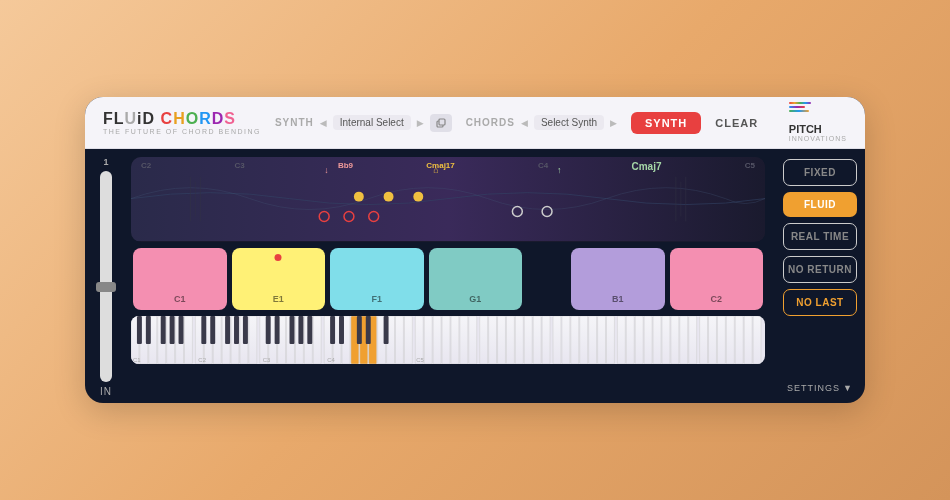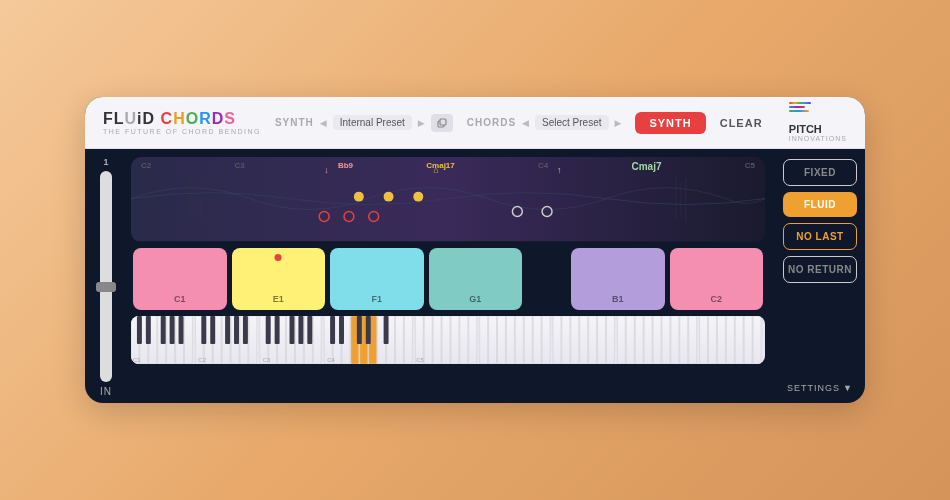--- a/index.html
+++ b/index.html
@@ -313,36 +313,36 @@
       <div class="logo-fluid">
         <span class="fluid">FL</span><span style="color:#aaa">U</span><span class="fluid">i</span><span class="fluid">D</span>&nbsp;<span class="c">C</span><span class="h">H</span><span class="o">O</span><span class="r">R</span><span class="d">D</span><span class="s">S</span>
       </div>
       <div class="logo-subtitle">THE FUTURE OF CHORD BENDING</div>
     </div>
 
     <div class="header-section">
       <span class="header-label">SYNTH</span>
       <span class="arrow-btn">◀</span>
       <span class="header-value">
-        <span>Internal Preset</span>
+        <span>Internal Select</span>
       </span>
       <span class="arrow-btn">▶</span>
       <div class="copy-btn">
         <svg width="10" height="10" viewBox="0 0 10 10">
             <rect x="1" y="3" width="6" height="6" rx="1" fill="none" stroke="#888" stroke-width="1.2"></rect>
             <rect x="3" y="1" width="6" height="6" rx="1" fill="#e0dfe8" stroke="#888" stroke-width="1.2"></rect>
           </svg>
       </div>
     </div>
 
     <div class="header-section">
       <span class="header-label">CHORDS</span>
       <span class="arrow-btn">◀</span>
       <span class="header-value">
-        <span>Select Preset</span>
+        <span>Select Synth</span>
       </span>
       <span class="arrow-btn">▶</span>
     </div>
 
     <button class="btn-learn">SYNTH</button>
     <button class="btn-clear">CLEAR</button>
 
     <div class="pitch-logo">
       <div class="pitch-lines">
         <div class="pitch-line" style="width:22px; background: linear-gradient(90deg,#e84040,#f0a030,#4caf50,#2196f3,#9c27b0);"></div>
@@ -559,22 +559,23 @@
             <text x="288" y="46" font-size="6" fill="#aaa">C5</text>
           </svg>
         </div>
       </div>
 
     </div>
 
     <div class="right-panel">
       <button class="mode-btn mode-btn-outline">FIXED</button>
       <button class="mode-btn mode-btn-active">FLUID</button>
+      <button class="mode-btn mode-btn-outline">REAL TIME</button>
+      <button class="mode-btn mode-btn-outline">NO RETURN</button>
       <button class="mode-btn mode-btn-outline-orange">NO LAST</button>
-      <button class="mode-btn mode-btn-outline">NO RETURN</button>
       <div class="settings-row">
         <span>SETTINGS</span>
         <span>▼</span>
       </div>
     </div>
 
   </div>
 
 </div>
 

